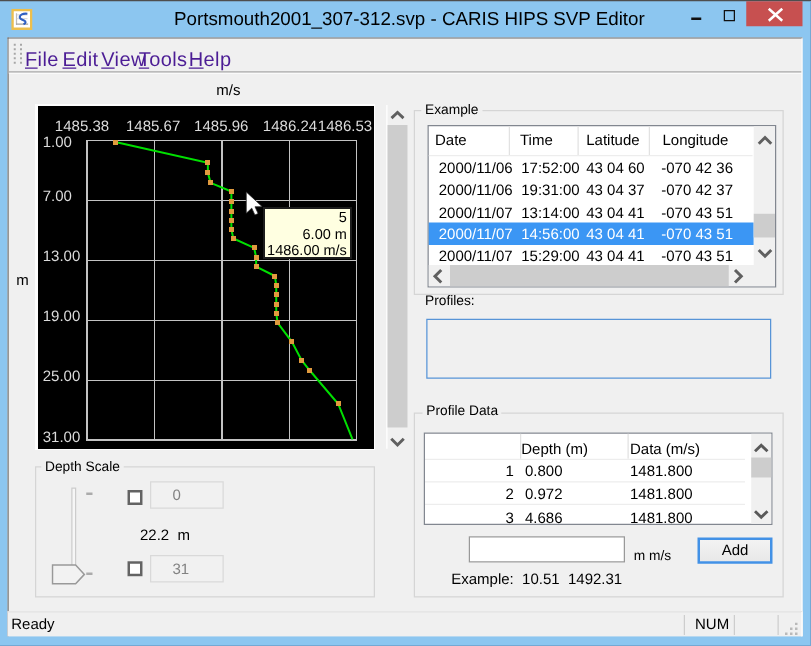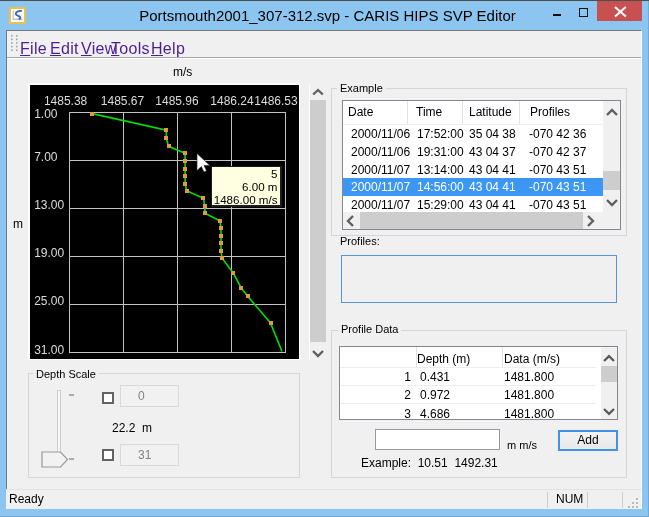--- a/index.html
+++ b/index.html
@@ -164,29 +164,29 @@
 <div class="dtb" style="left:120px;top:444px;width:59px;height:22px;line-height:20px">31</div>
 <div class="lbl12" style="left:112px;top:421px">22.2&nbsp; m</div>
 
 <div class="gbox" style="left:331px;top:88px;width:296px;height:148px"></div>
 <div class="gcap" style="left:337px;top:82px">Example</div>
 <div class="tbl" style="left:342px;top:100px;width:279px;height:130px"></div>
 
 <div class="cell" style="left:348px;top:105px">Date</div>
 <div class="cell" style="left:416px;top:105px">Time</div>
 <div class="cell" style="left:469px;top:105px">Latitude</div>
-<div class="cell" style="left:530px;top:105px">Profiles</div>
+<div class="cell" style="left:530px;top:105px">Longitude</div>
 <div class="hsep" style="left:407px;top:101px;height:23px"></div>
 <div class="hsep" style="left:462px;top:101px;height:23px"></div>
 <div class="hsep" style="left:519px;top:101px;height:23px"></div>
 <div class="abs" style="left:343px;top:124px;width:259px;height:1px;background:#ededed"></div>
 
 <div class="cell" style="left:351px;top:127px">2000/11/06</div>
 <div class="cell" style="left:417px;top:127px">17:52:00</div>
-<div class="cell" style="left:469px;top:127px">35 04 38</div>
+<div class="cell" style="left:469px;top:127px">43 04 60</div>
 <div class="cell" style="left:529px;top:127px">-070 42 36</div>
 <div class="cell" style="left:351px;top:145px">2000/11/06</div>
 <div class="cell" style="left:417px;top:145px">19:31:00</div>
 <div class="cell" style="left:469px;top:145px">43 04 37</div>
 <div class="cell" style="left:529px;top:145px">-070 42 37</div>
 <div class="cell" style="left:351px;top:163px">2000/11/07</div>
 <div class="cell" style="left:417px;top:163px">13:14:00</div>
 <div class="cell" style="left:469px;top:163px">43 04 41</div>
 <div class="cell" style="left:529px;top:163px">-070 43 51</div>
 <div class="abs" style="left:343px;top:178px;width:260px;height:18px;background:#3b96f4"></div>
@@ -222,21 +222,21 @@
 
 <div class="gbox" style="left:331px;top:330px;width:296px;height:148px"></div>
 <div class="gcap" style="left:338px;top:323px">Profile Data</div>
 <div class="tbl" style="left:339px;top:346px;width:279px;height:74px"></div>
 <div class="cell" style="left:417px;top:352px">Depth (m)</div>
 <div class="cell" style="left:504px;top:352px;white-space:nowrap">Data (m/s)</div>
 <div class="hsep" style="left:416px;top:347px;height:20px"></div>
 <div class="hsep" style="left:502px;top:347px;height:20px"></div>
 <div class="abs" style="left:340px;top:367px;width:256px;height:1px;background:#ededed"></div>
 <div class="cell" style="left:399px;top:370px;width:12px;text-align:right">1</div>
-<div class="cell" style="left:420px;top:370px">0.431</div>
+<div class="cell" style="left:420px;top:370px">0.800</div>
 <div class="cell" style="left:504px;top:370px">1481.800</div>
 <div class="rowline" style="left:340px;top:385px;width:256px"></div>
 <div class="cell" style="left:399px;top:388px;width:12px;text-align:right">2</div>
 <div class="cell" style="left:420px;top:388px">0.972</div>
 <div class="cell" style="left:504px;top:388px">1481.800</div>
 <div class="rowline" style="left:340px;top:403px;width:256px"></div>
 <div class="cell" style="left:399px;top:407px;width:12px;text-align:right">3</div>
 <div class="cell" style="left:420px;top:407px">4.686</div>
 <div class="cell" style="left:504px;top:407px">1481.800</div>
 

